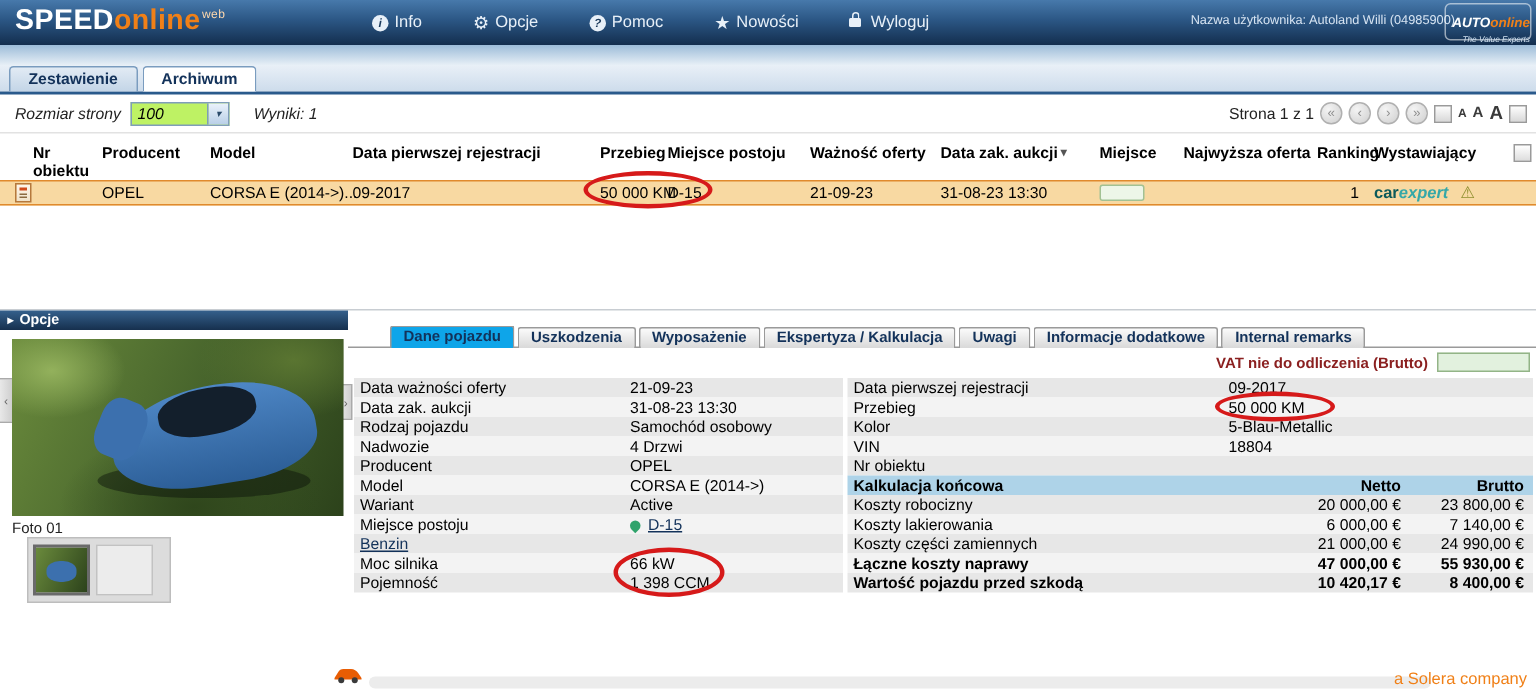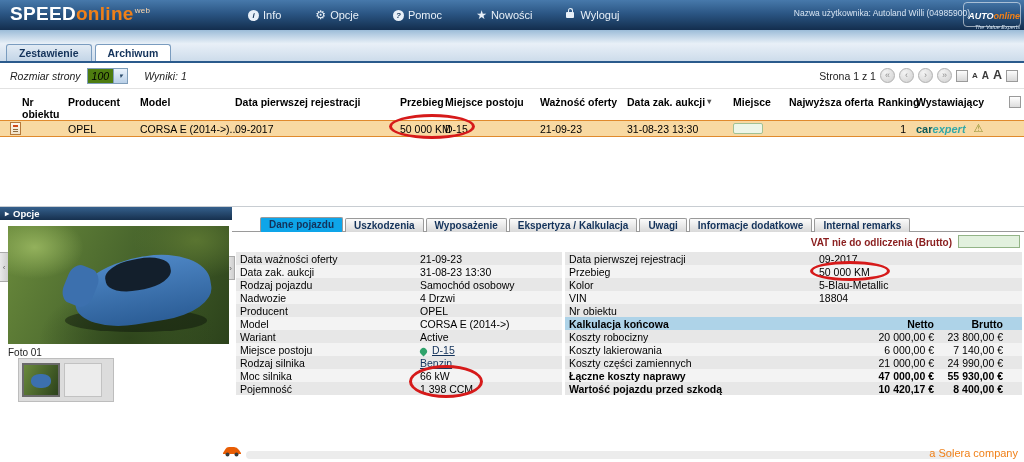--- a/index.html
+++ b/index.html
@@ -37,21 +37,21 @@
             padding-left:6px;display:flex;align-items:flex-end;gap:3px;}
   .mtab{font-size:10.5px;font-weight:bold;color:#13325a;padding:2px 12px;border:1px solid #7a9cbf;
         border-bottom:none;border-radius:3px 3px 0 0;background:linear-gradient(180deg,#e2ebf4,#c3d5e7);cursor:pointer;}
   .mtab.active{background:#fff;}
 
   
   .toolbar{position:absolute;top:65px;left:0;right:0;height:24px;border-bottom:1px solid #e2e2e2;}
   .tleft{position:absolute;left:10px;top:3px;display:flex;align-items:center;gap:6px;font-style:italic;}
   .tlabel{font-size:10.5px;color:#222;white-space:nowrap;}
   .results{margin-left:10px;}
-  .select{display:inline-flex;border:1px solid #7f9db9;background:#4d7c0f;height:16px;align-items:stretch;cursor:pointer;}
+  .select{display:inline-flex;border:1px solid #7f9db9;background:#bef264;height:16px;align-items:stretch;cursor:pointer;gap:25px;}
   .select .val{font-size:10.5px;padding:1px 4px;min-width:22px;}
   .select .arrow{width:14px;background:linear-gradient(180deg,#eaf2fb,#b9cfe7);border-left:1px solid #7f9db9;
                  display:flex;align-items:center;justify-content:center;font-size:7px;color:#2a4a6a;}
   .tright{position:absolute;right:6px;top:3px;display:flex;align-items:center;gap:4px;}
   .pgbtn{width:15px;height:15px;border-radius:50%;border:1px solid #b0b0b0;
          background:radial-gradient(circle at 35% 30%,#f4f4f4,#cfcfcf);color:#909090;
          font-size:9px;line-height:1;display:flex;align-items:center;justify-content:center;cursor:pointer;}
   .mini{width:12px;height:12px;border:1px solid #9a9a9a;background:linear-gradient(180deg,#fdfdfd,#d8d8d8);cursor:pointer;}
   .fontbtn{font-weight:bold;color:#3a3a3a;cursor:pointer;line-height:1;}
   .f1{font-size:8px;}.f2{font-size:10px;}.f3{font-size:12.5px;}
@@ -128,21 +128,21 @@
   .dgrid-left .drow:nth-child(even),.dgrid-right .drow:nth-child(even){background:#f3f3f3;}
   .dgrid-left .dlabel{width:180px;flex:none;}
   .dgrid-right .dlabel{width:250px;flex:none;}
   .dvalue{flex:1;}
   .link{text-decoration:underline;cursor:pointer;color:#13325a;}
   .pin-ic{width:7px;height:7px;background:#2fa36b;border-radius:50% 50% 50% 0;transform:rotate(-45deg);
           display:inline-block;margin-right:5px;position:relative;top:1px;}
   .drow.calc-head{background:#aed3e8 !important;font-weight:bold;}
   .cl{flex:1;}
   .cn{width:108px;flex:none;text-align:right;}
-  .cb{width:88px;flex:none;text-align:right;padding-right:19px;}
+  .cb{width:88px;flex:none;text-align:right;padding-right:6px;}
   .drow.boldrow{font-weight:bold;}
 
   
   .oval{position:absolute;border:3px solid #d61a1a;border-radius:50%;pointer-events:none;z-index:5;}
   .oval1{left:389px;top:114px;width:86px;height:25px;}
   .oval2{left:810px;top:261px;width:80px;height:20px;}
   .oval3{left:409px;top:365px;width:74px;height:33px;}
 
   
   .hscroll{position:absolute;left:246px;right:70px;top:451px;height:8px;background:#ececec;border-radius:4px;cursor:pointer;}
@@ -322,21 +322,20 @@
     </div>
     <div class="drow">
       <span class="dlabel">Wariant</span>
       <span class="dvalue">Active</span>
     </div>
     <div class="drow">
       <span class="dlabel">Miejsce postoju</span>
       <span class="dvalue"><span class="pin-ic"></span><span class="link">D-15</span></span>
     </div>
     <div class="drow">
-      <span class="dlabel">Rodzaj silnika</span>
       <span class="dvalue"><span class="link">Benzin</span></span>
     </div>
     <div class="drow">
       <span class="dlabel">Moc silnika</span>
       <span class="dvalue">66 kW</span>
     </div>
     <div class="drow">
       <span class="dlabel">Pojemność</span>
       <span class="dvalue">1 398 CCM</span>
     </div>

